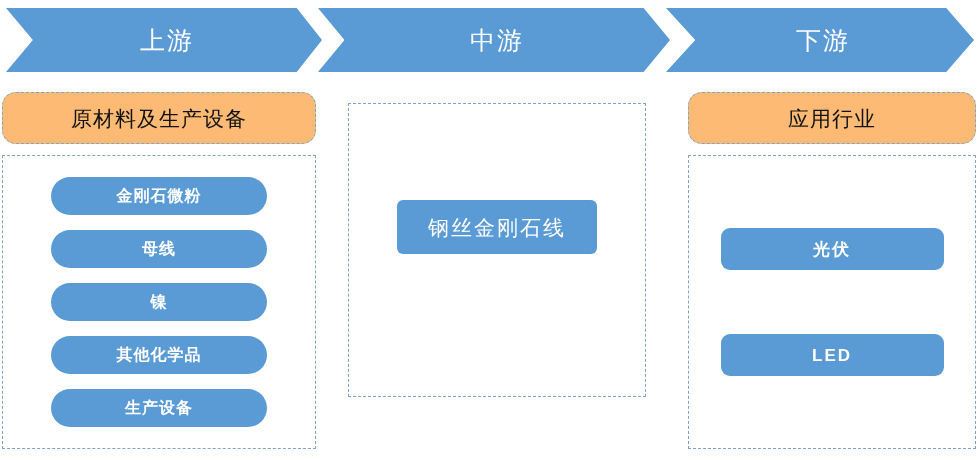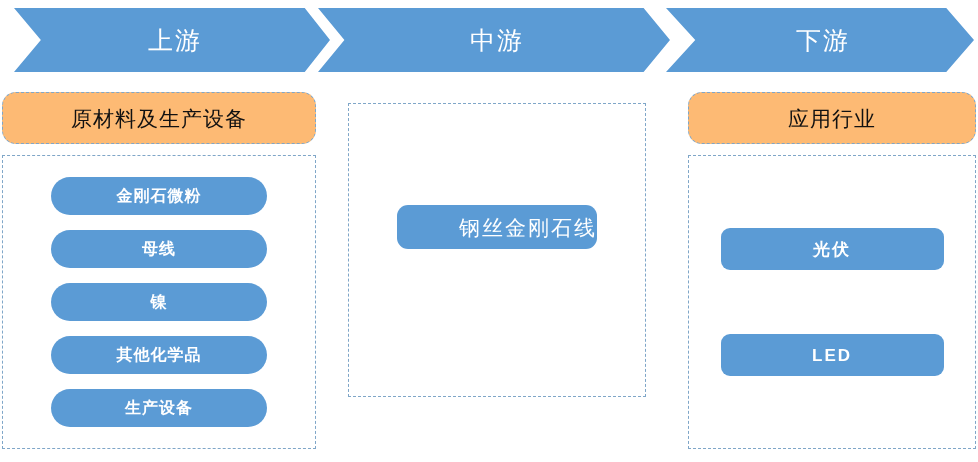--- a/index.html
+++ b/index.html
@@ -42,21 +42,21 @@
   .chevron-label {
     color: #ffffff;
     font-size: 25px;
     letter-spacing: 2px;
     line-height: 1;
     padding-left: 6px;
     user-select: none;
   }
   
   #chev-up {
-    left: 14px;
+    left: 6px;
     width: 316px;
     clip-path: polygon(0 0, 92% 0, 100% 50%, 92% 100%, 0 100%, 8.5% 50%);
   }
   
   #chev-mid {
     left: 318px;
     width: 352px;
     clip-path: polygon(0 0, 92.5% 0, 100% 50%, 92.5% 100%, 0 100%, 7.5% 50%);
   }
   
@@ -128,23 +128,22 @@
     border-radius: 19px;
   }
   #body-up .pill-label {
     font-size: 16px;
     font-weight: bold;
   }
 
   
   #body-mid .pill {
     width: 200px;
-    height: 44px;
-    border-radius: 11px;
-    justify-content: flex-end;
+    height: 54px;
+    border-radius: 6px;
   }
   #body-mid .pill-label {
     font-size: 21px;
     font-weight: normal;
     letter-spacing: 2px;
   }
   #body-mid .pill:first-child { margin-bottom: 46px; }
 
   
   #body-down .pill {

